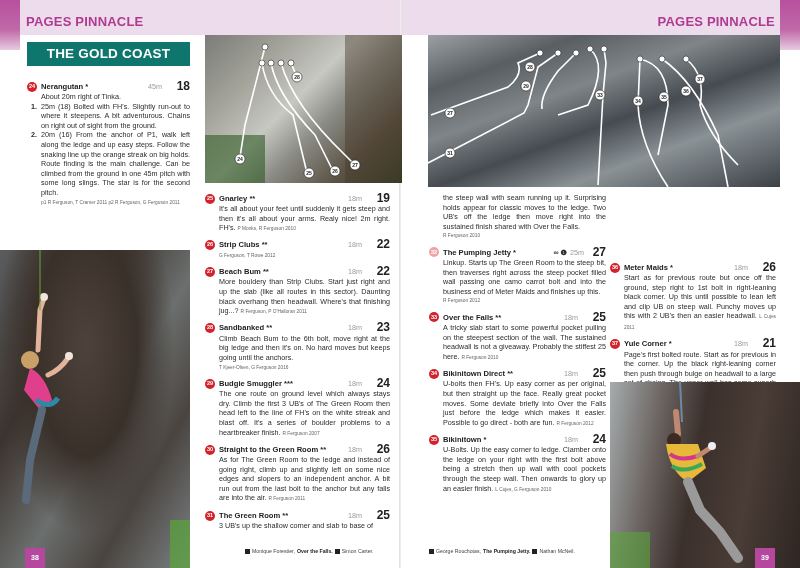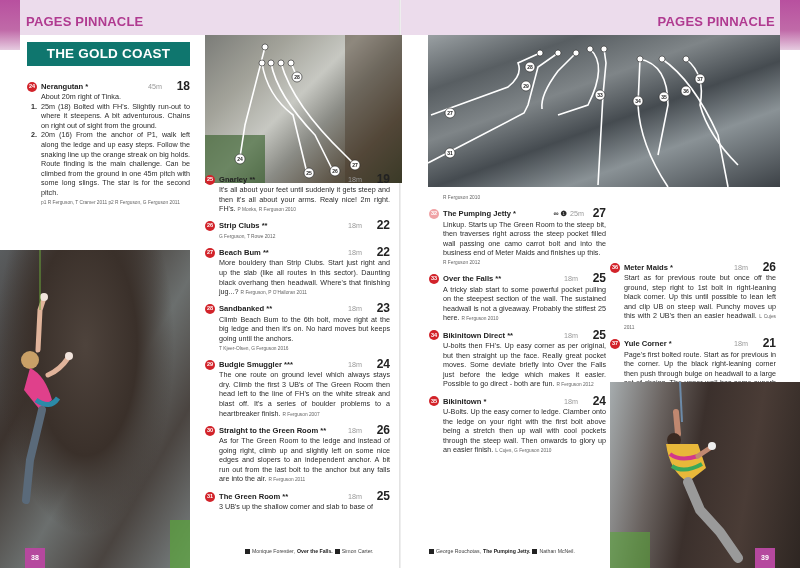--- a/index.html
+++ b/index.html
@@ -140,21 +140,21 @@
       <g fill="#222" font-size="5" font-family="Liberation Sans, sans-serif" font-weight="bold" text-anchor="middle">
         <text x="35" y="126">24</text>
           <text x="104" y="140">25</text>
           <text x="130" y="138">26</text>
           <text x="150" y="132">27</text>
           <text x="92" y="44">28</text>
       </g>
     </svg>
   </div>
 
-  <div class="col" style="left:219px; top:174px; width:171px;">
+  <div class="col" style="left:219px; top:193px; width:171px;">
     <div class="route" style="margin-top:0;">
       <div class="route-head">
         <span class="badge">25</span>
         <span class="route-name"><span>Gnarley</span> <span class="stars">**</span></span>
         <span class="route-len">18m</span>
         <span class="route-grade">19</span>
       </div>
       <p class="route-desc"><span>It's all about your feet until suddenly it gets steep and then it's all about your arms. Realy nice! 2m right. FH's.</span> <span class="credit">P Monks, R Ferguson 2010</span></p>
     </div>
 
@@ -268,20 +268,21 @@
         <text x="172" y="62">33</text>
           <text x="210" y="68">34</text>
           <text x="236" y="64">35</text>
           <text x="258" y="58">36</text>
           <text x="272" y="46">37</text>
       </g>
     </svg>
   </div>
 
   <div class="col" style="left:443px; top:193px; width:163px;">
+    <p class="route-desc">the steep wall with seam running up it. Surprising holds appear for classic moves to the ledge. Two UB's off the ledge then move right into the sustained finish shared with Over the Falls.</p>
     <p class="credit">R Ferguson 2010</p>
 
     <div class="route">
       <div class="route-head">
         <span class="badge" style="background:#f0a3a6;">32</span>
         <span class="route-name"><span>The Pumping Jetty</span> <span class="stars">*</span></span>
         <span style="font-weight:bold; margin-right:3px;">∞ ❶</span>
         <span class="route-len" style="width:22px;">25m</span>
         <span class="route-grade">27</span>
       </div>

